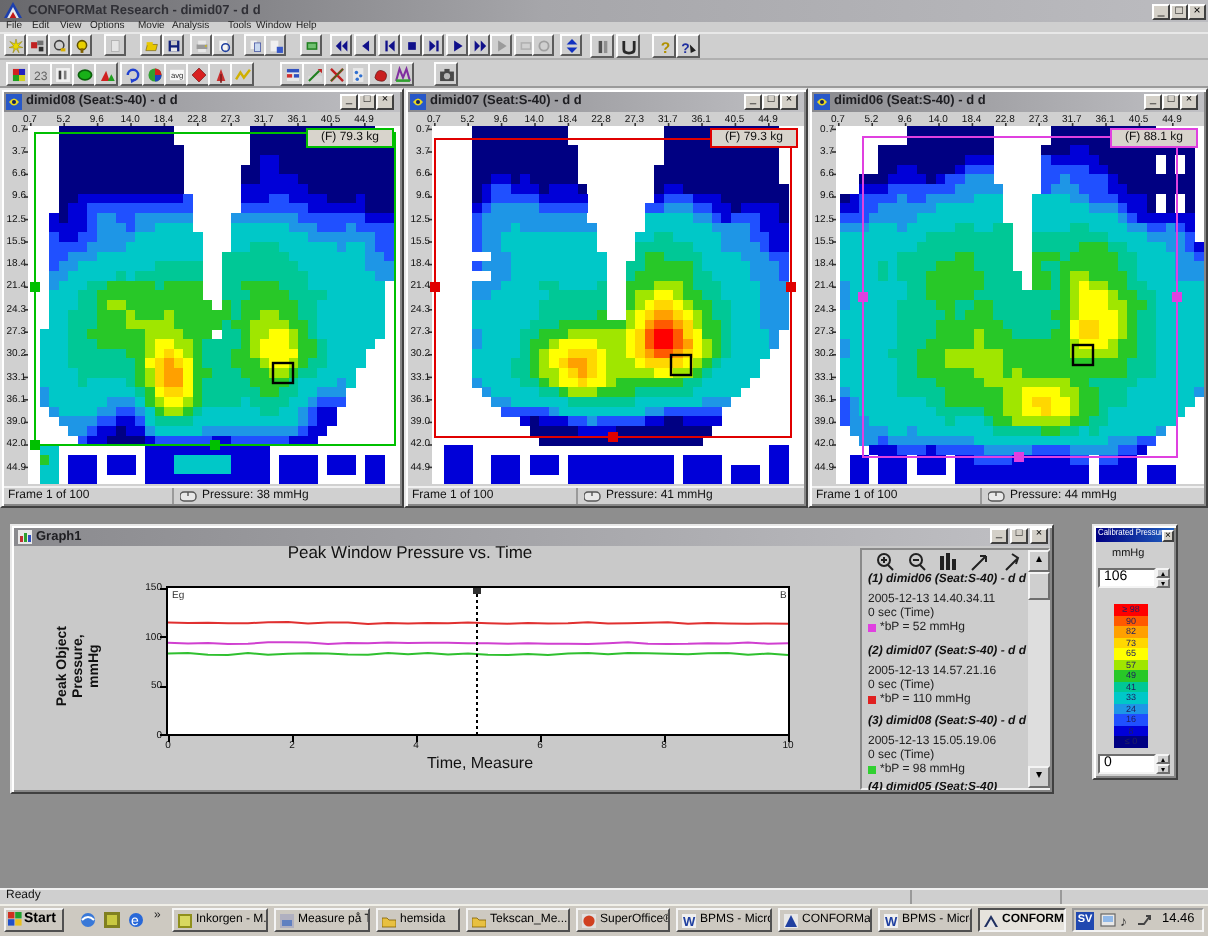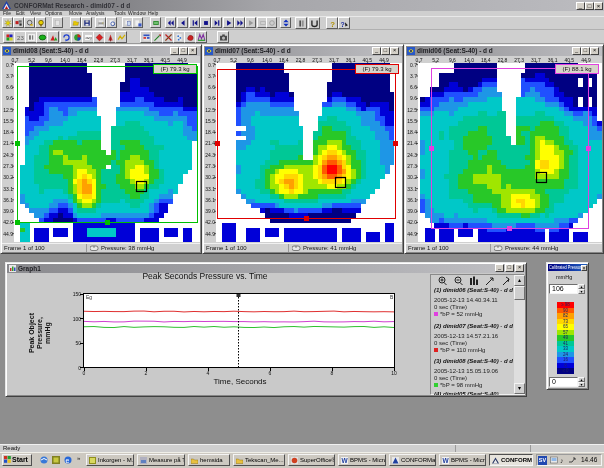--- a/index.html
+++ b/index.html
@@ -1493,21 +1493,21 @@
 <svg class="abs" style="left:9px;top:265px" width="7" height="7">
     <rect width="7" height="7" fill="#e8e8e8"></rect>
     <rect x="1" y="3" width="1.5" height="3" fill="#c03030"></rect>
     <rect x="3" y="1.5" width="1.5" height="4.5" fill="#30a030"></rect>
     <rect x="5" y="2.5" width="1.5" height="3.5" fill="#3050c0"></rect>
   </svg>
 <div class="abs" style="left:18px;top:264.5px;font-size:6.5px;font-weight:bold;color:#1e1e22">Graph1</div>
 <div class="wbtn" style="left:495px;top:264px;height:8px;line-height:5px;font-size:5.5px">_</div>
 <div class="wbtn" style="left:505px;top:264px;height:8px;line-height:5px;font-size:5.5px">□</div>
 <div class="wbtn" style="left:515px;top:264px;height:8px;line-height:5px;font-size:5.5px">×</div>
-<div class="abs" style="left:60px;top:271px;width:290px;text-align:center;font-size:8.5px;color:#111">Peak Seconds Pressure vs. Time</div>
+<div class="abs" style="left:60px;top:271px;width:290px;text-align:center;font-size:8.5px;color:#111">Peak Window Pressure vs. Time</div>
 <div class="abs" style="left:8px;top:295px;width:66px;height:66px">
     <div style="position:absolute;left:-8px;top:26px;transform:rotate(-90deg);font-size:7px;font-weight:bold;color:#111;text-align:center;width:80px;line-height:1.15">Peak Object<br>Pressure,<br>mmHg</div>
   </div>
 <div class="abs" style="left:83px;top:293px;width:312px;height:75px;background:#fff;border:1px solid #000"></div>
 <div class="rlab" style="left:66px;top:364.5px;width:15px;text-align:right">0</div>
 <div class="abs" style="left:80px;top:367.0px;width:3px;height:1px;background:#000"></div>
 <div class="rlab" style="left:66px;top:340.1px;width:15px;text-align:right">50</div>
 <div class="abs" style="left:80px;top:342.6px;width:3px;height:1px;background:#000"></div>
 <div class="rlab" style="left:66px;top:315.6px;width:15px;text-align:right">100</div>
 <div class="abs" style="left:80px;top:318.1px;width:3px;height:1px;background:#000"></div>
@@ -1518,21 +1518,21 @@
 <div class="rlab" style="left:141.0px;top:369.5px;width:10px;text-align:center">2</div>
 <div class="abs" style="left:146.0px;top:368px;width:1px;height:3px;background:#000"></div>
 <div class="rlab" style="left:203.0px;top:369.5px;width:10px;text-align:center">4</div>
 <div class="abs" style="left:208.0px;top:368px;width:1px;height:3px;background:#000"></div>
 <div class="rlab" style="left:265.0px;top:369.5px;width:10px;text-align:center">6</div>
 <div class="abs" style="left:270.0px;top:368px;width:1px;height:3px;background:#000"></div>
 <div class="rlab" style="left:327.0px;top:369.5px;width:10px;text-align:center">8</div>
 <div class="abs" style="left:332.0px;top:368px;width:1px;height:3px;background:#000"></div>
 <div class="rlab" style="left:389.0px;top:369.5px;width:10px;text-align:center">10</div>
 <div class="abs" style="left:394.0px;top:368px;width:1px;height:3px;background:#000"></div>
-<div class="abs" style="left:155px;top:377px;width:170px;text-align:center;font-size:8px;color:#111">Time, Seconds</div>
+<div class="abs" style="left:155px;top:377px;width:170px;text-align:center;font-size:8px;color:#111">Time, Measure</div>
 <svg class="abs" style="left:0;top:0" width="604" height="468">
     <polyline points="84,311.26 94,311.54 104,311.38 114,311.59 124,311.61 134,311.11 144,311.06 154,311.80 164,311.28 174,311.26 184,311.95 194,311.47 204,311.80 214,311.48 224,311.63 234,311.19 244,311.62 254,311.83 264,311.52 274,311.72 284,311.65 294,311.11 304,311.73 314,311.58 324,311.32 334,311.08 344,311.83 354,311.48 364,311.70 374,311.84 384,311.69 394,311.88" fill="none" stroke="#e03030" stroke-width="1"></polyline>
     <polyline points="84,321.39 94,321.80 104,321.44 114,321.94 124,321.88 134,321.10 144,321.14 154,321.22 164,321.97 174,321.44 184,321.63 194,321.30 204,321.51 214,321.39 224,321.35 234,321.59 244,321.58 254,321.90 264,321.68 274,321.93 284,321.86 294,321.99 304,321.67 314,321.16 324,321.86 334,321.96 344,321.90 354,321.57 364,321.71 374,321.21 384,321.83 394,321.57" fill="none" stroke="#d040d0" stroke-width="1"></polyline>
     <polyline points="84,326.76 94,326.52 104,327.39 114,327.54 124,326.55 134,327.33 144,326.90 154,326.62 164,326.77 174,327.30 184,327.41 194,326.50 204,327.13 214,326.50 224,327.24 234,326.81 244,327.42 254,327.53 264,327.01 274,327.55 284,326.79 294,326.53 304,327.11 314,326.48 324,326.67 334,326.90 344,327.12 354,326.62 364,326.50 374,327.40 384,326.80 394,327.50" fill="none" stroke="#30c030" stroke-width="1"></polyline>
     <line x1="238.5" y1="294" x2="238.5" y2="368" stroke="#000" stroke-dasharray="1.5,1.5"></line>
     <rect x="236.5" y="294" width="4" height="3" fill="#303030"></rect>
     <text x="390" y="299" font-size="5" fill="#333">B</text>
     <text x="86" y="299" font-size="5" fill="#333">Eg</text>
   </svg>
 <div class="abs" style="left:430px;top:274px;width:95px;height:121px;background:#cccccc;border:1px solid;border-color:#8a8a8a #f0f0f0 #f0f0f0 #8a8a8a"></div>

